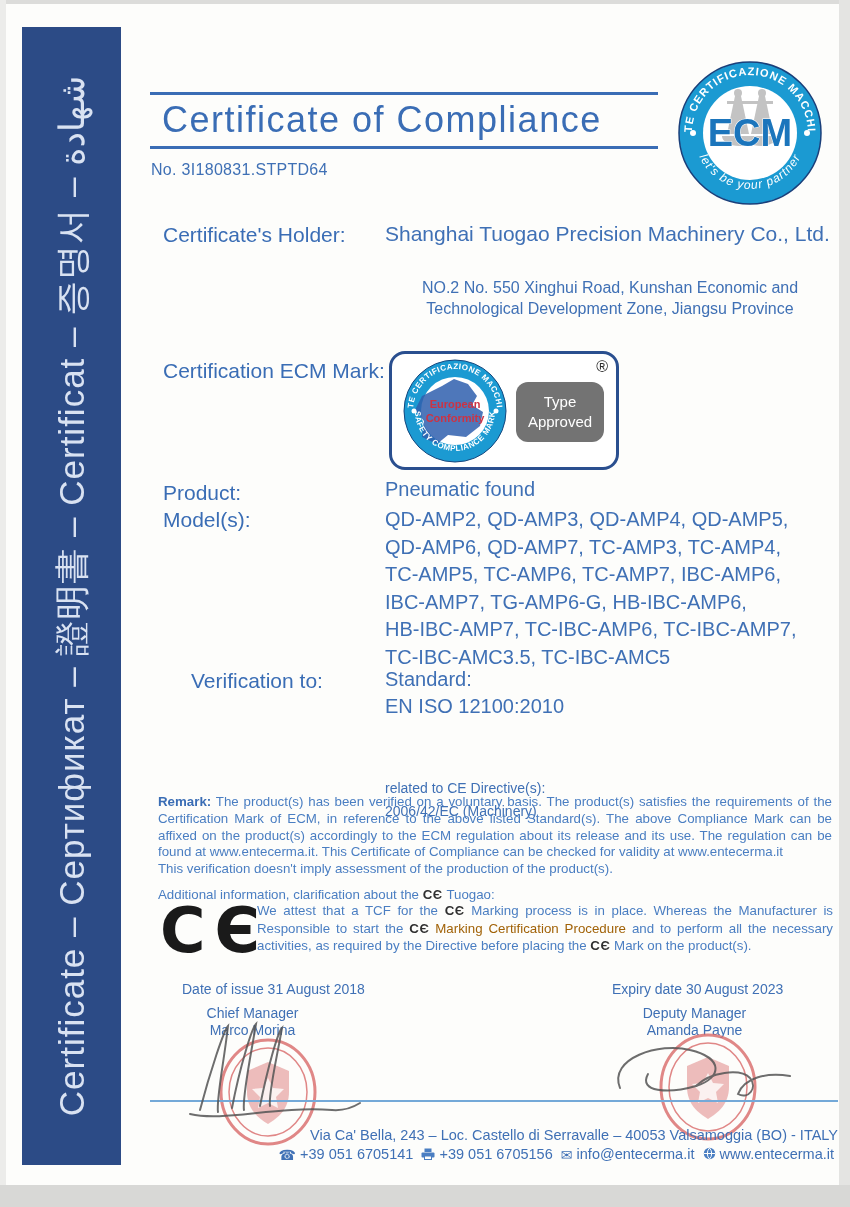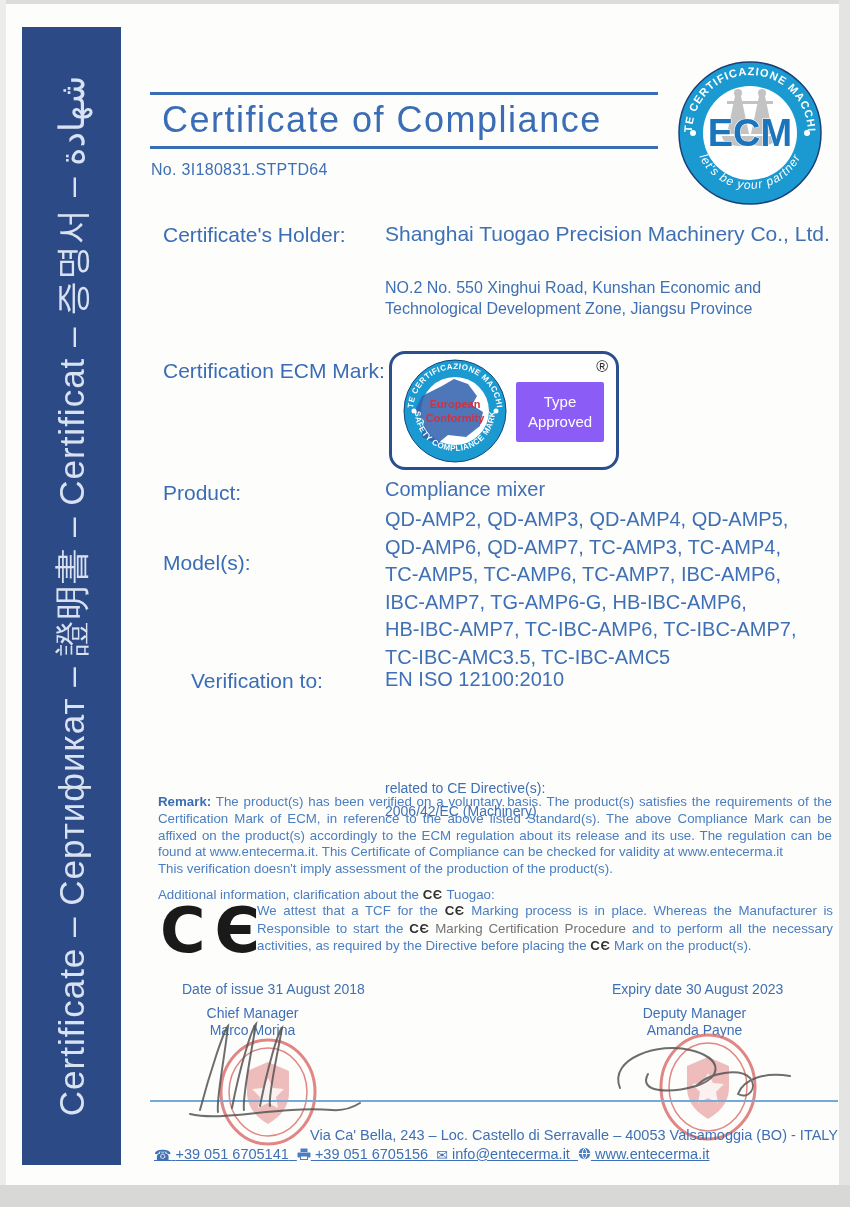--- a/index.html
+++ b/index.html
@@ -27,71 +27,71 @@
   .rule-mid { left:150px; top:146px; width:508px; }
   .page-title { left:162px; top:99px; font-size:36px; letter-spacing:1.5px; color:#3a6db5; }
   .cert-no { left:151px; top:161px; font-size:16px; letter-spacing:.3px;text-align:center; }
 
   .ecm-logo { left:677px; top:60px; width:146px; height:146px; }
 
   
   .lbl { font-size:21px; line-height:29px; color:#3a6db5; }
   .holder-label { left:163px; top:220px; width:200px; }
   .holder-name  { left:385px; top:220px; width:455px; font-size:21px; line-height:27px; }
-  .holder-addr  { left:385px; top:277px; width:450px; font-size:16px; line-height:21px; }
+  .holder-addr  { left:385px; top:277px; width:450px; font-size:16px; line-height:21px;text-align:center; }
 
   .mark-label { left:163px; top:356px; width:230px; }
   .mark-badge { left:389px; top:351px; width:230px; height:119px; background:#fff;
                 border:3px solid #2a4f8f; border-radius:16px; }
   .conf-circle { position:absolute; left:10px; top:4px; width:106px; height:106px; }
   .type-box { position:absolute; left:124px; top:28px; width:88px; height:60px;
-              background:#8b5cf6; color:#fff; text-align:center; font-size:15px;
-              line-height:20px; padding-top:10px; border-radius:2px; }
+              background:#737373; color:#fff; text-align:center; font-size:15px;
+              line-height:20px; padding-top:10px; border-radius:12px; }
   .registered { position:absolute; right:8px; top:4px; font-size:16px; color:#2b2b2b; }
 
   .product-label { left:163px; top:478px; }
   .product-value { left:385px; top:478px; font-size:20px; }
-  .models-label  { left:163px; top:505px;margin-top:43px; }
+  .models-label  { left:163px; top:505px; }
   .model-lines   { left:385px; top:506px; width:460px; font-size:20px; line-height:27.5px; }
 
   .verif-label     { left:163px; top:666px;margin-left:28px; }
   .verif-standard  { left:385px; top:666px; font-size:20px; line-height:27px; }
   .verif-directive { left:385px; top:737px; font-size:14px; line-height:23px;margin-top:40px; }
 
   .remark { left:158px; top:794px; width:674px; font-size:13.3px; line-height:16.8px;
             text-align:justify; color:#4a7ec2; }
   .remark b { color:#3a6db5; }
   .remark-note { text-align:left; }
 
   .add-info { left:158px; top:887px; font-size:13.3px; color:#4a7ec2; }
   .ce-inline { font-weight:bold; color:#2f2f2f; letter-spacing:.5px; }
   .ce-big { left:160px; top:894px; font-size:62px; font-weight:bold; color:#1a1a1a;
             letter-spacing:9px; font-family:"DejaVu Sans", sans-serif; }
   .ce-par { left:257px; top:902px; width:576px; font-size:13.3px; line-height:17.6px;
             text-align:justify; color:#4a7ec2; }
-  .red-text { color:#737373; }
+  .red-text { color:#a16207; }
 
   .date-issue  { left:182px; top:981px; font-size:14px; }
   .date-expiry { left:612px; top:981px; font-size:14px; }
   .signer { width:165px; text-align:center; font-size:14px; line-height:17px; }
   .chief  { left:170px; top:1005px; }
   .deputy { left:612px; top:1005px; }
 
   .stamp { opacity:.8; }
   .stamp-left  { left:215px; top:1036px; }
   .stamp-right { left:655px; top:1031px; }
   .sig { z-index:5; }
   .sig-left  { left:182px; top:1014px; }
   .sig-right { left:598px; top:1030px; }
 
   .footer-rule    { left:150px; top:1100px; width:688px; height:2px; background:#74a9d8; }
   .footer-company { left:150px; top:1107px; width:688px; text-align:center;
                     font-weight:bold; font-size:15px; color:#3a6db5; }
   .footer-address { left:150px; top:1127px; width:688px; text-align:right; font-size:14.5px; }
-  .footer-contact { left:154px; top:1146px; width:688px; text-align:left; font-size:14.5px;text-decoration:underline; }
+  .footer-contact { left:146px; top:1146px; width:688px; text-align:right; font-size:14.5px; }
   .footer-contact svg, .footer-contact .glyph-ic { vertical-align:-1px; }
   .glyph-ic { font-size:14px; }
 </style>
 </head>
 <body>
 
 <div class="shot">
 
   <div class="abs edge-top"></div>
   <div class="abs edge-left"></div>
@@ -164,33 +164,34 @@
       </svg>
     </div>
     <div class="type-box">
       <div>Type</div>
       <div>Approved</div>
     </div>
     <div class="registered">®</div>
   </div>
 
   <div class="abs lbl product-label">Product:</div>
-  <div class="abs product-value">Compliance mixer</div>
+  <div class="abs product-value">Pneumatic found</div>
   <div class="abs lbl models-label">Model(s):</div>
   <div class="abs model-lines">
     <div>QD-AMP2, QD-AMP3, QD-AMP4, QD-AMP5,</div>
     <div>QD-AMP6, QD-AMP7, TC-AMP3, TC-AMP4,</div>
     <div>TC-AMP5, TC-AMP6, TC-AMP7, IBC-AMP6,</div>
     <div>IBC-AMP7, TG-AMP6-G, HB-IBC-AMP6,</div>
     <div>HB-IBC-AMP7, TC-IBC-AMP6, TC-IBC-AMP7,</div>
     <div>TC-IBC-AMC3.5, TC-IBC-AMC5</div>
   </div>
 
   <div class="abs lbl verif-label">Verification to:</div>
   <div class="abs verif-standard">
+    <div>Standard:</div>
     <div>EN ISO 12100:2010</div>
   </div>
   <div class="abs verif-directive">
     <div>related to CE Directive(s):</div>
     <div>2006/42/EC (Machinery)</div>
   </div>
 
   <div class="abs remark">
     <b>Remark:</b>
     <span>The product(s) has been verified on a voluntary basis. The product(s) satisfies the requirements of the Certification Mark of ECM, in reference to the above listed Standard(s). The above Compliance Mark can be affixed on the product(s) accordingly to the ECM regulation about its release and its use. The regulation can be found at www.entecerma.it. This Certificate of Compliance can be checked for validity at www.entecerma.it</span>

